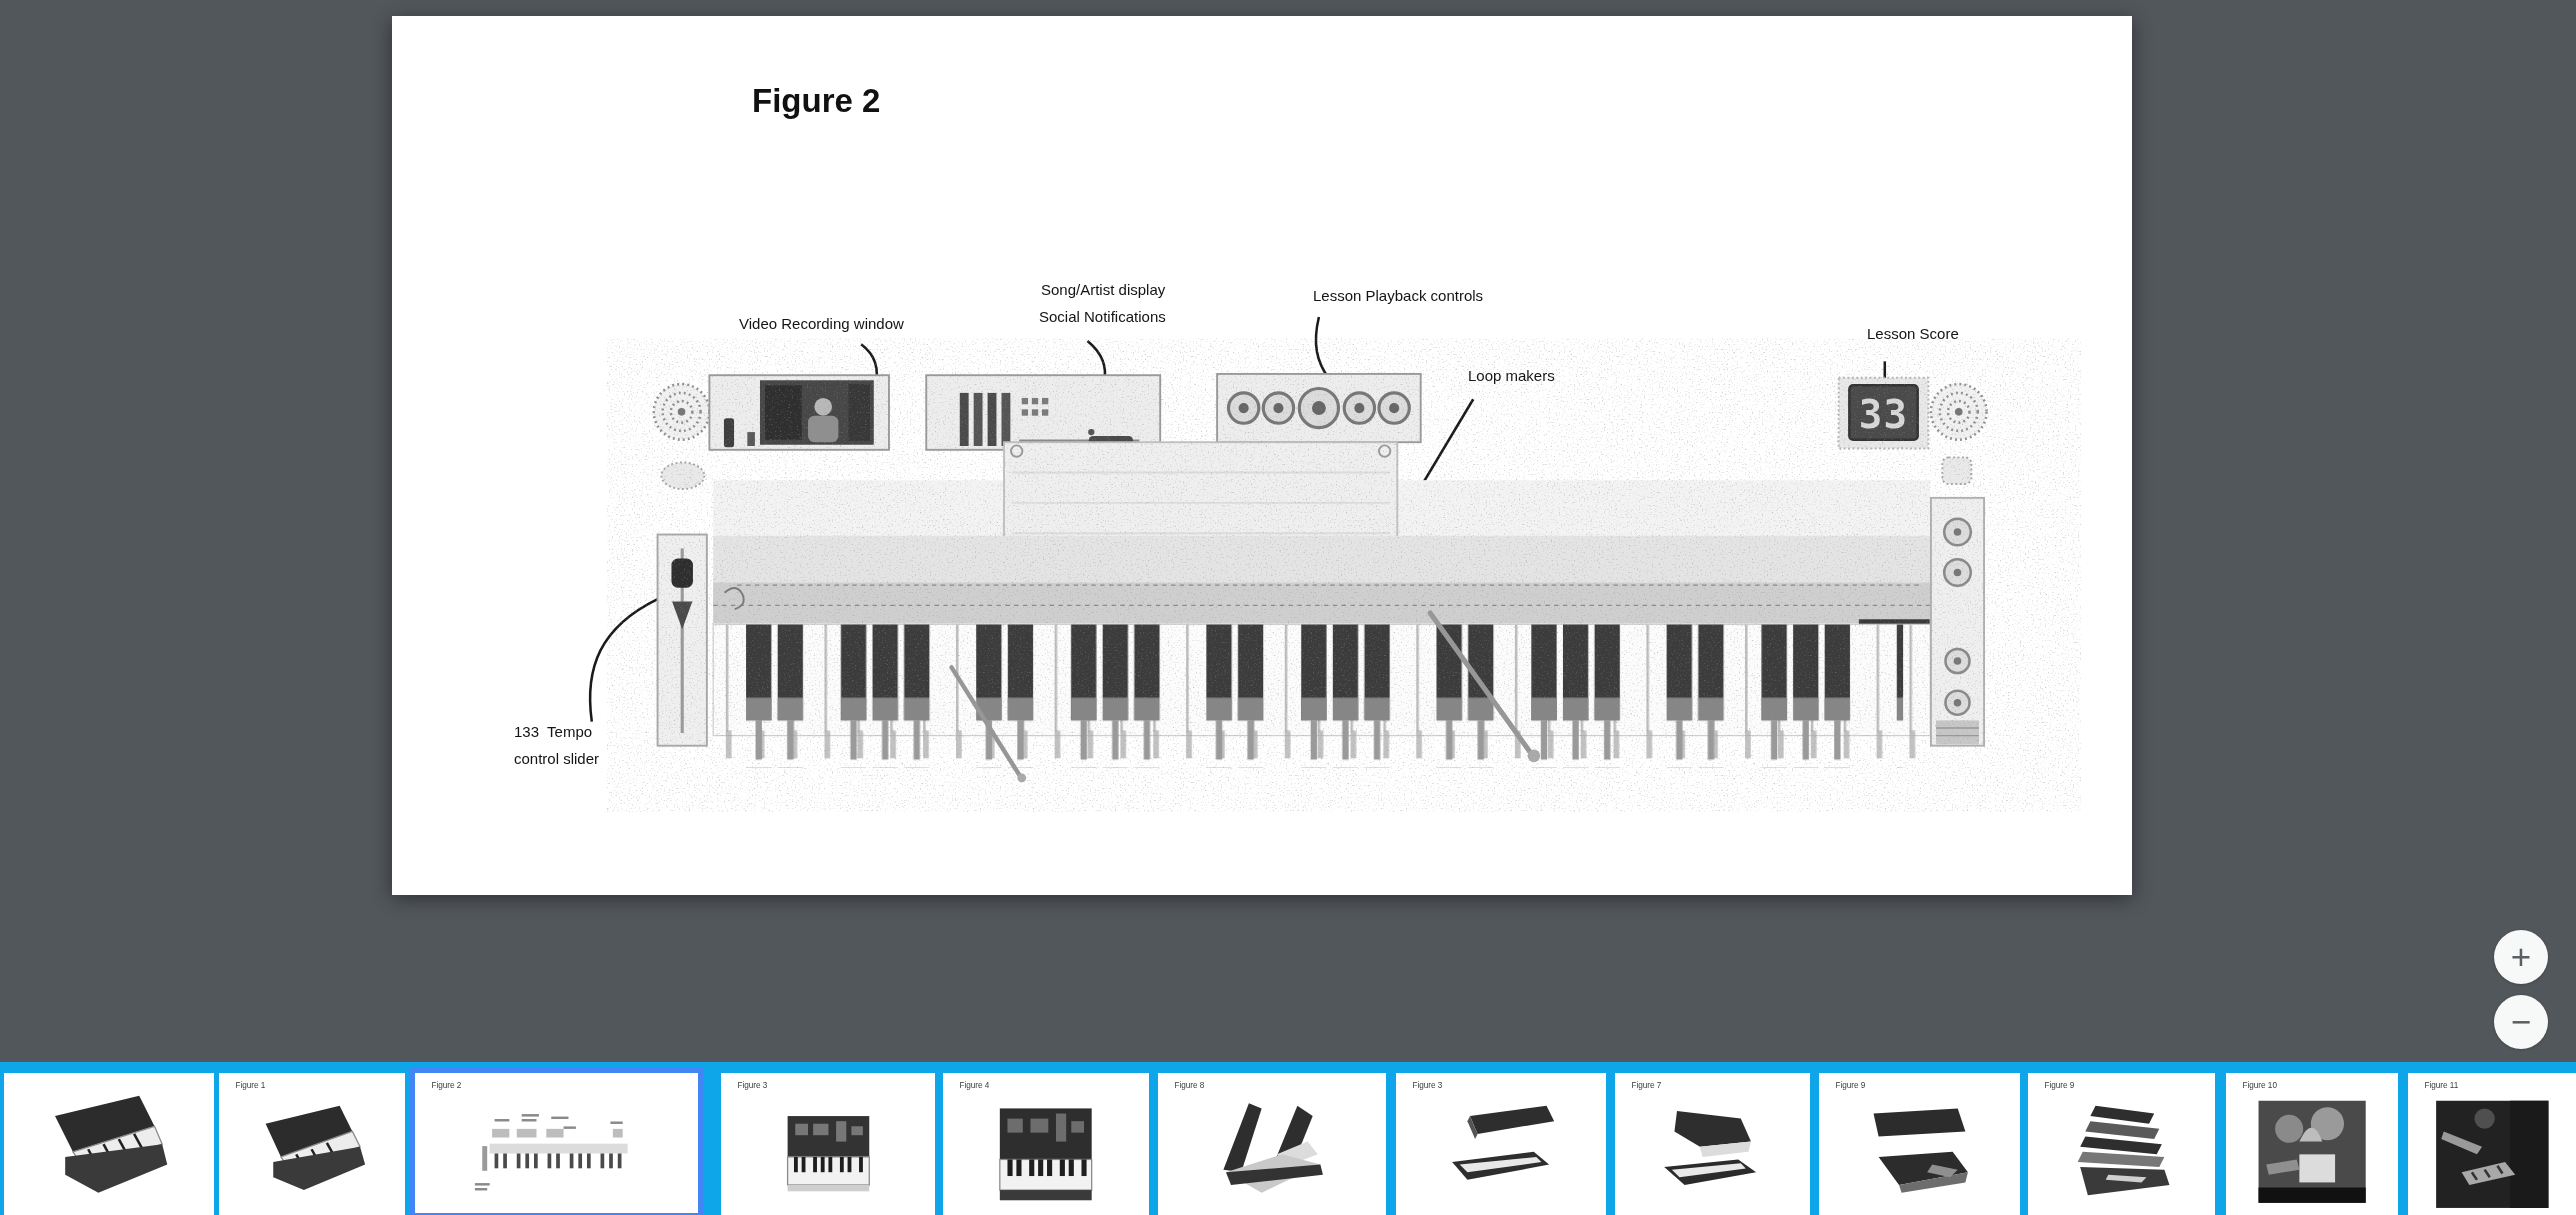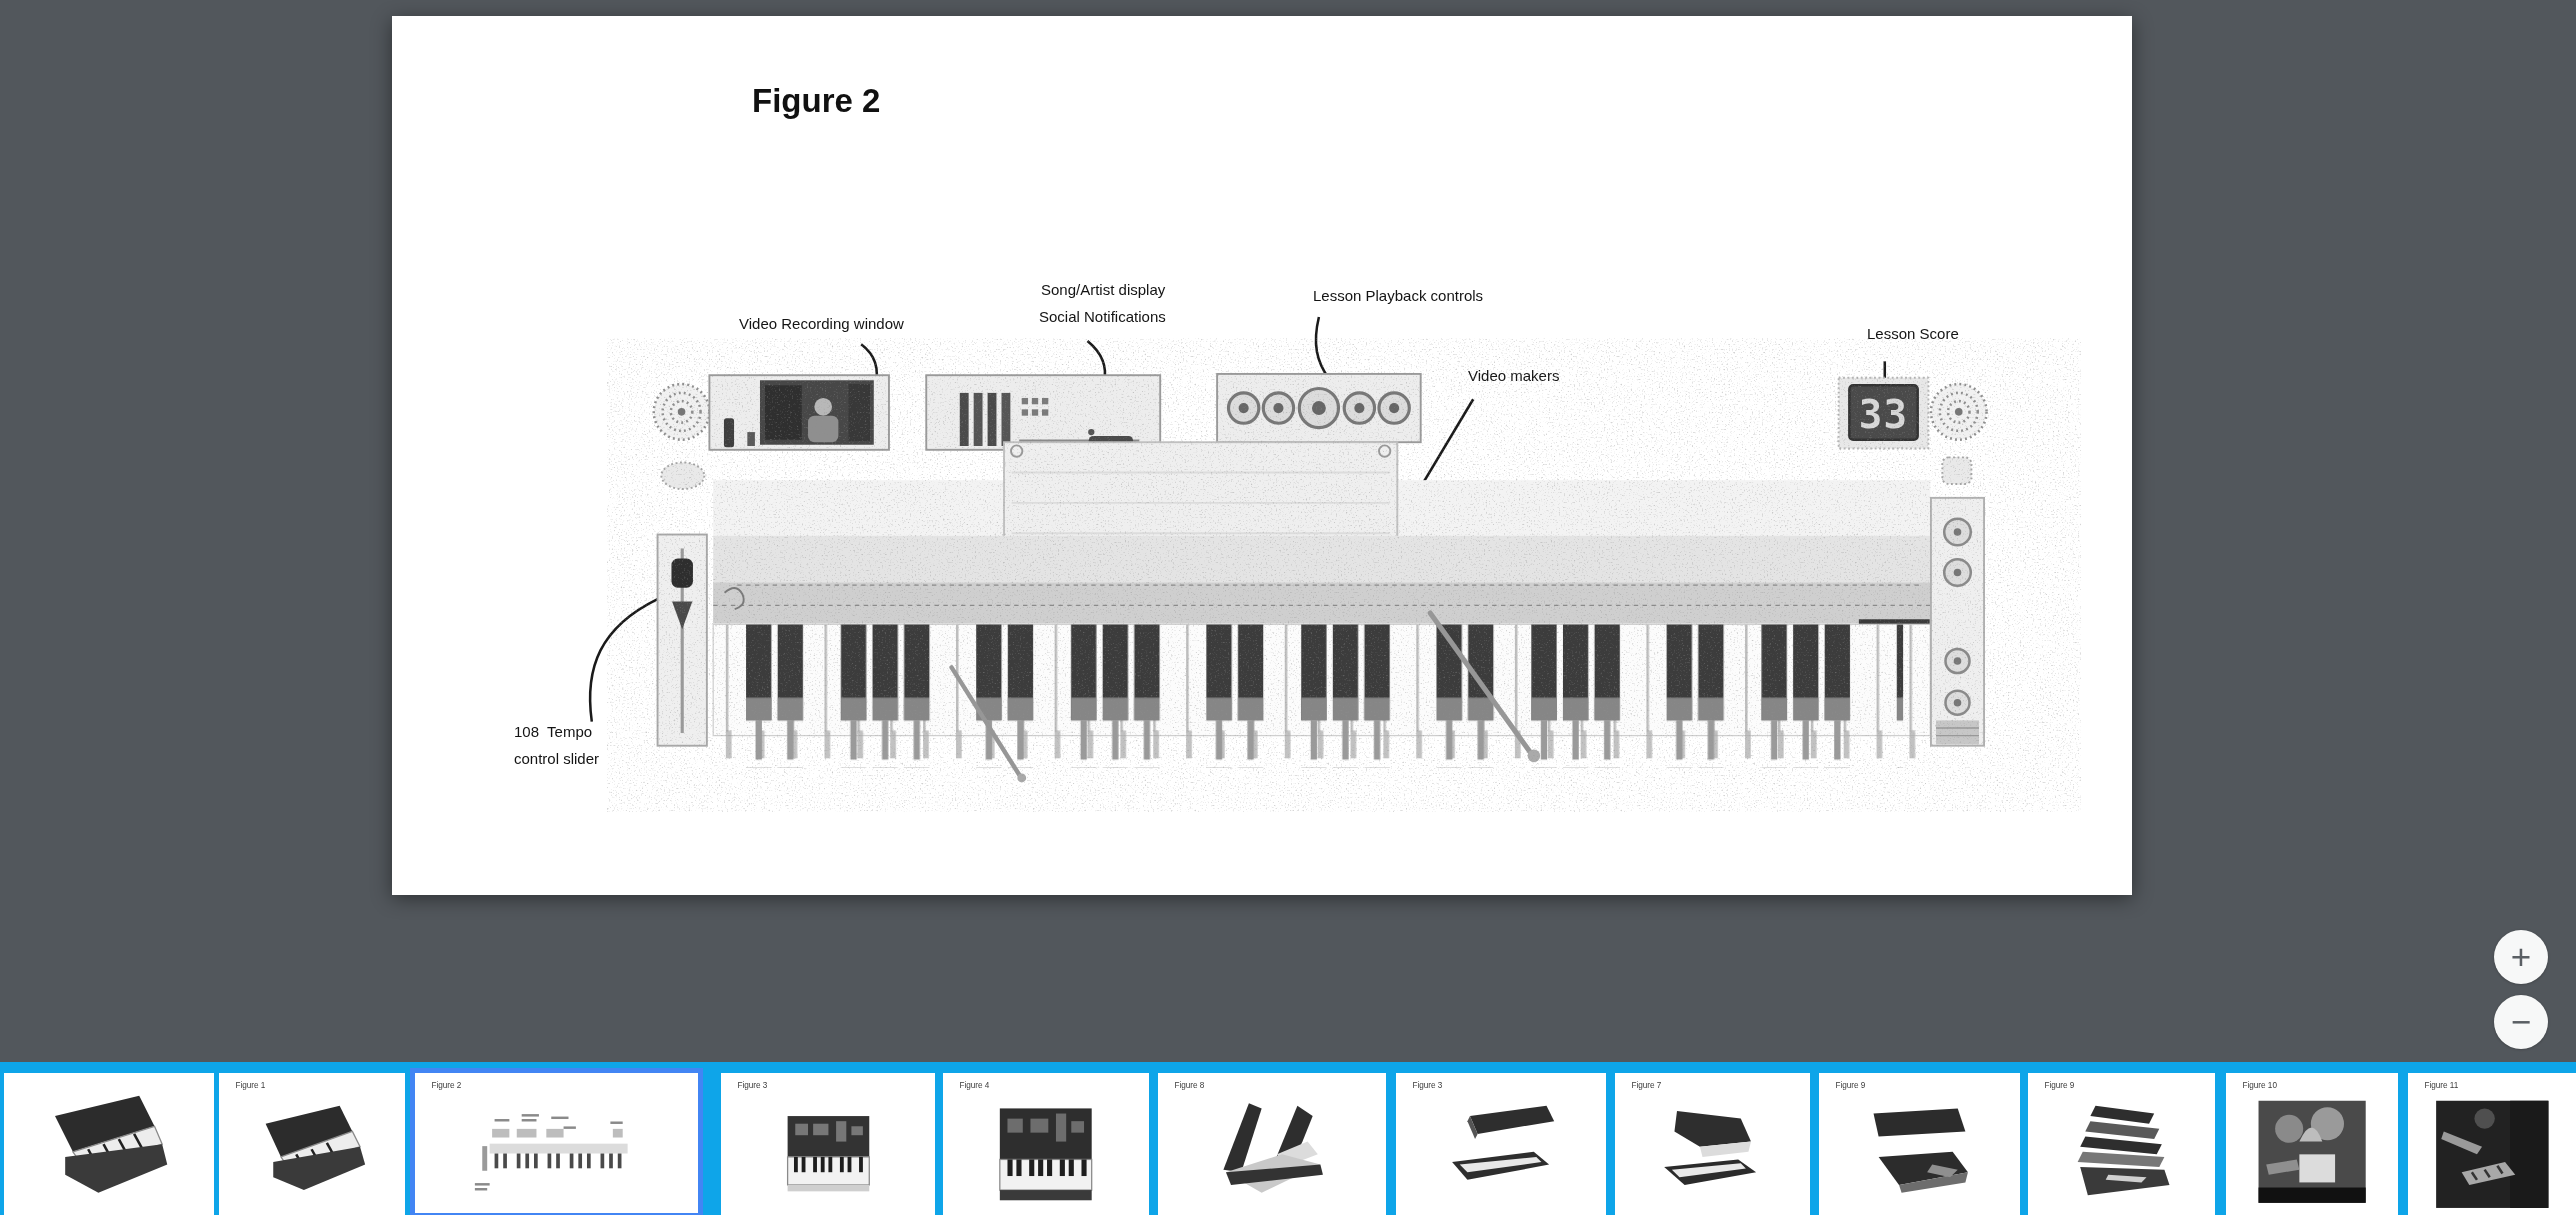--- a/index.html
+++ b/index.html
@@ -48,23 +48,23 @@
 <body style="background: rgb(82, 87, 92);">
 
 <div class="page">
 
   <div class="fig-title">Figure 2</div>
 
   <div class="ann" style="left:347px;top:300px">Video Recording window</div>
   <div class="ann" style="left:649px;top:266px">Song/Artist display</div>
   <div class="ann" style="left:647px;top:293px">Social Notifications</div>
   <div class="ann" style="left:921px;top:272px">Lesson Playback controls</div>
-  <div class="ann" style="left:1076px;top:352px">Video makers</div>
+  <div class="ann" style="left:1076px;top:352px">Loop makers</div>
   <div class="ann" style="left:1475px;top:310px">Lesson Score</div>
-  <div class="ann" style="left:122px;top:708px">108  Tempo</div>
+  <div class="ann" style="left:122px;top:708px">133  Tempo</div>
   <div class="ann" style="left:122px;top:735px">control slider</div>
 
   <svg class="drawing" viewBox="620 26 2752 1390">
     <defs>
       <filter id="grain" x="-2%" y="-2%" width="104%" height="104%">
         <feTurbulence type="fractalNoise" baseFrequency="0.38" numOctaves="2" seed="7"></feTurbulence>
         <feColorMatrix type="matrix" values="0 0 0 0 0.28  0 0 0 0 0.28  0 0 0 0 0.28  0 0 0 3 -1.75"></feColorMatrix>
       </filter>
       <pattern id="whiteKeys" x="1148" y="988" width="52" height="226" patternUnits="userSpaceOnUse">
         <rect x="0" y="0" width="4" height="170" fill="#bdbdbd"></rect>

